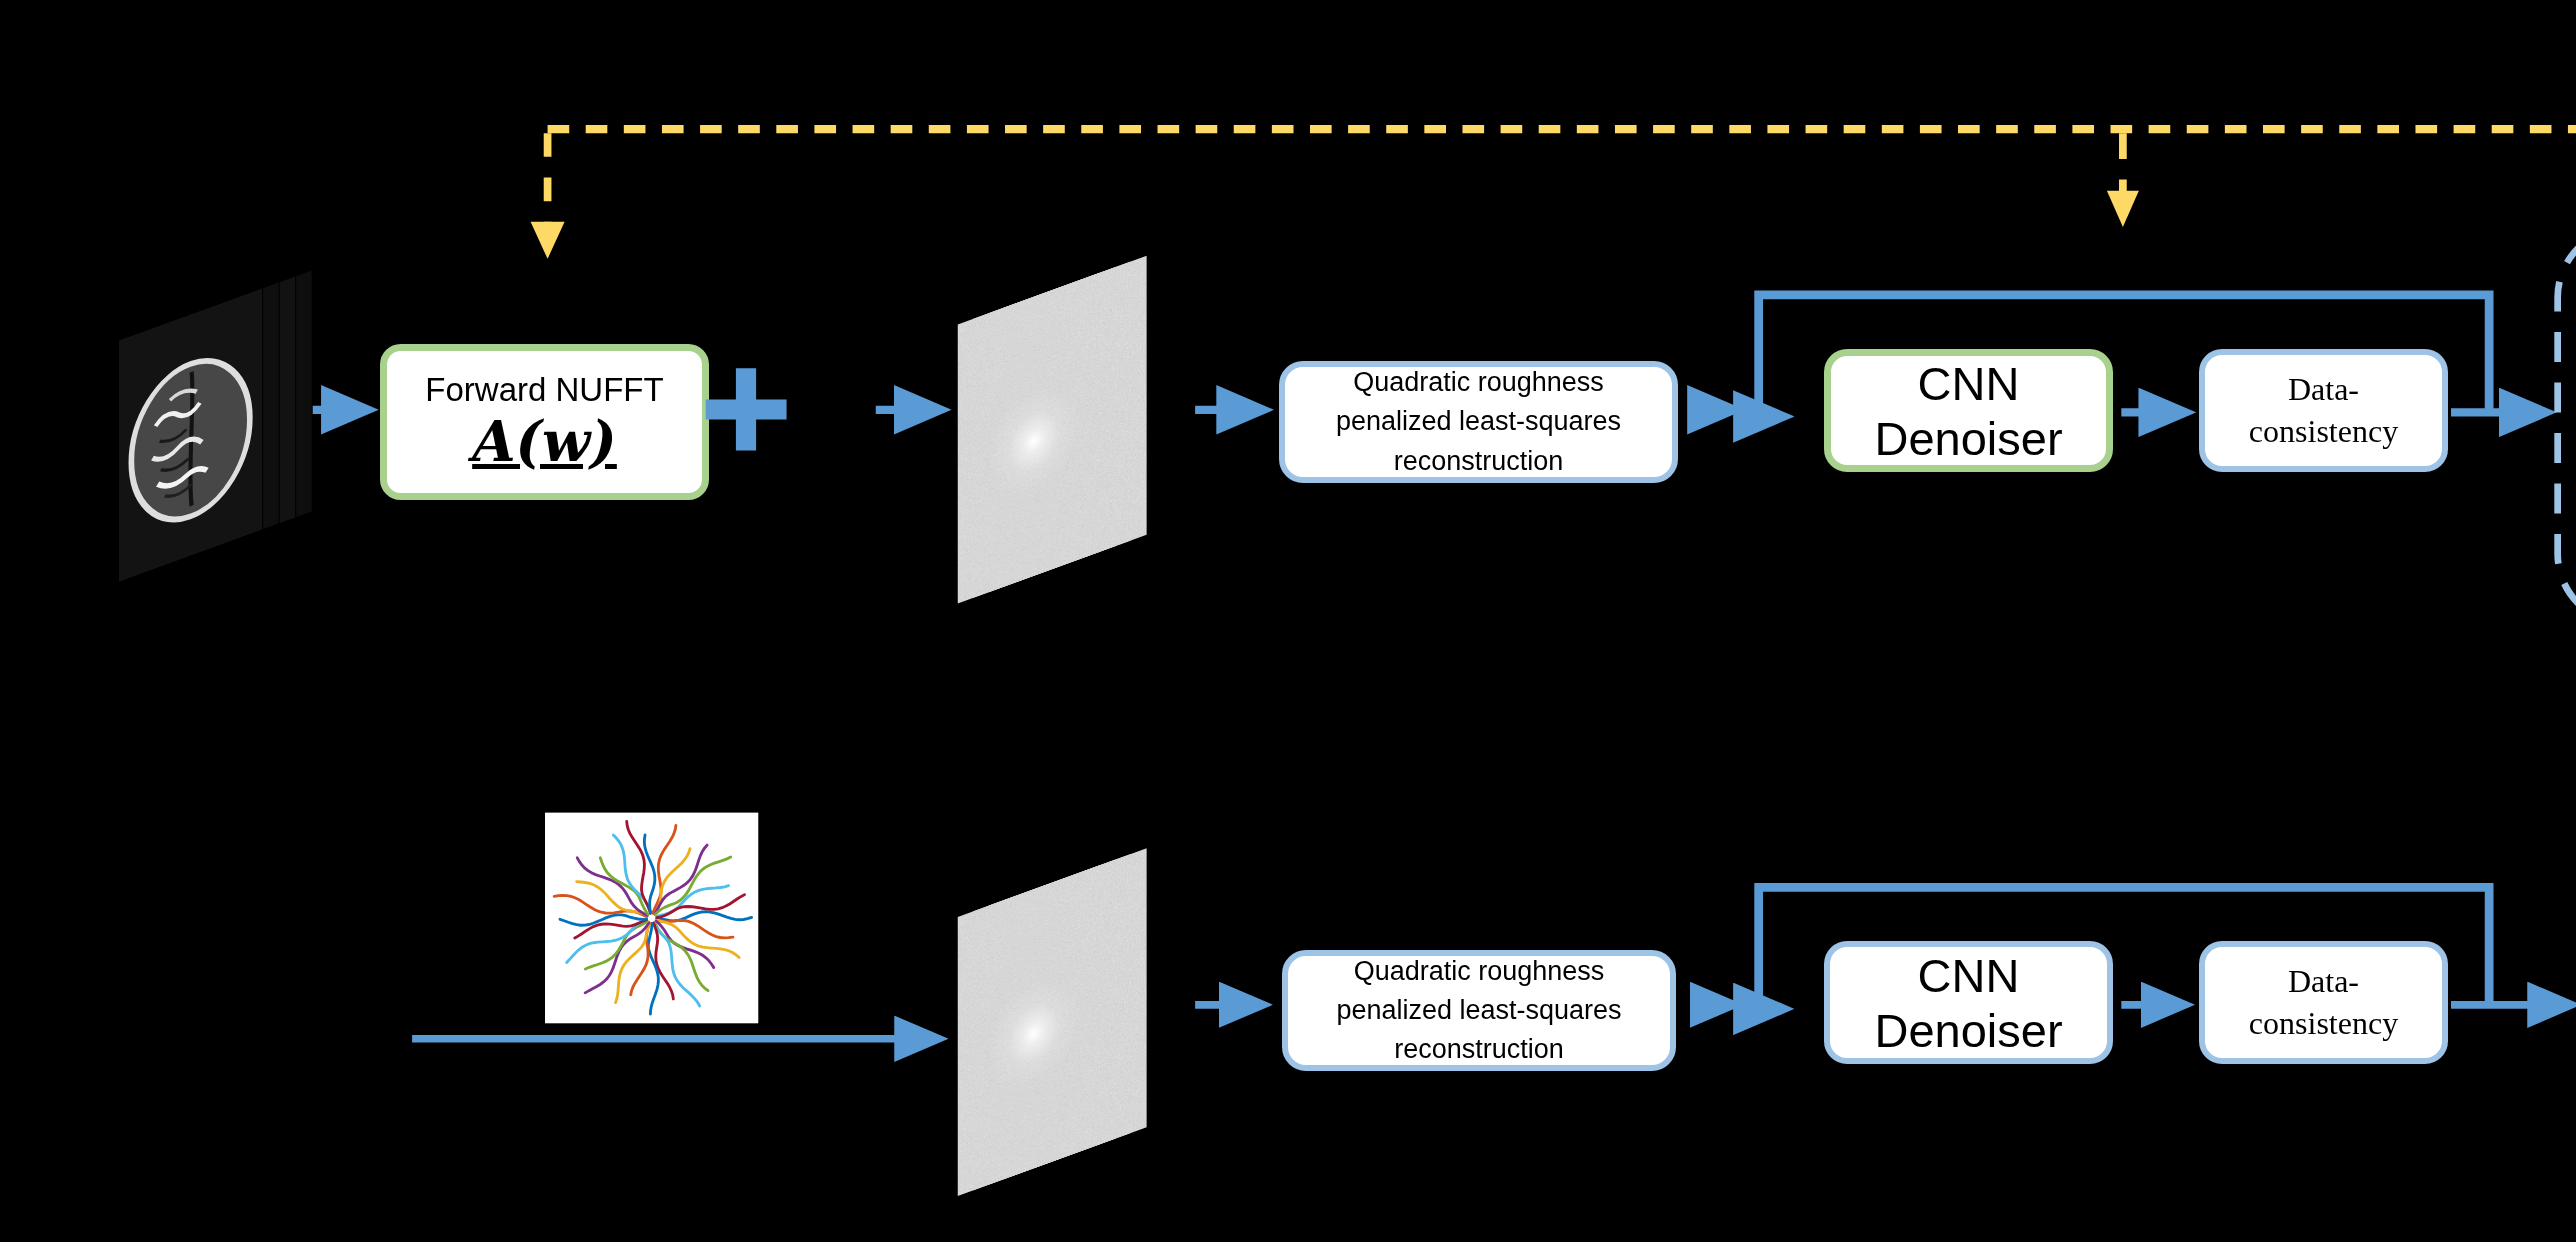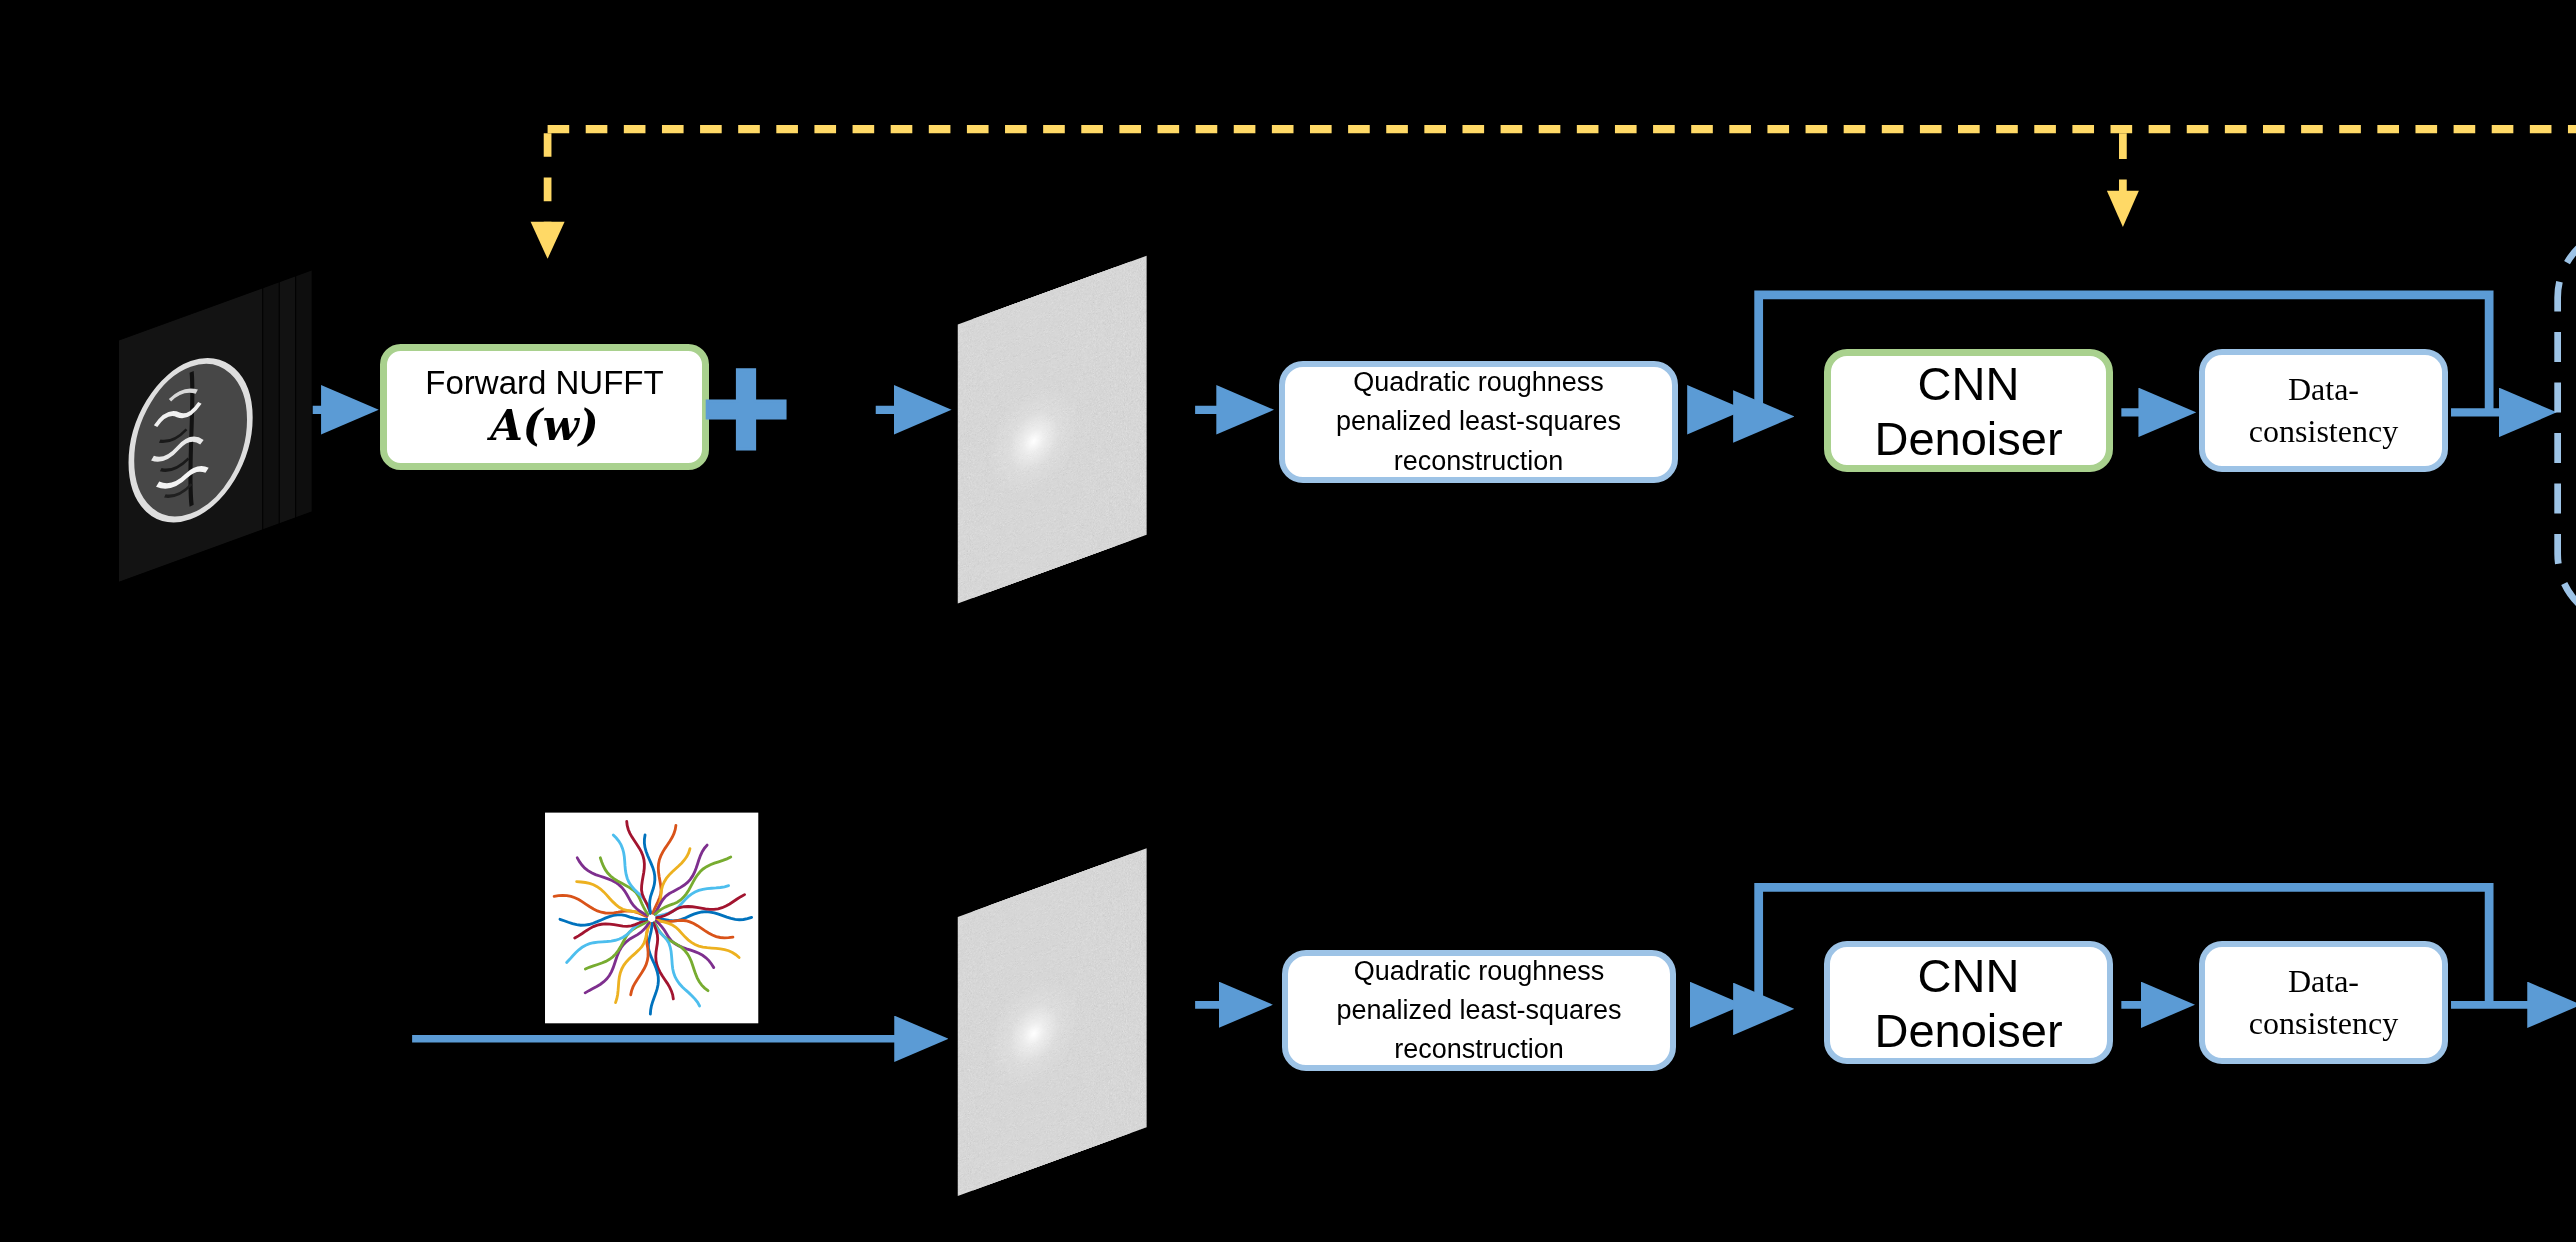--- a/index.html
+++ b/index.html
@@ -6,21 +6,21 @@
   #canvas{position:relative;width:3131px;height:1243px;background:#000;overflow:hidden;
           font-family:"Liberation Sans",sans-serif;}
   #art{position:absolute;left:0;top:0;z-index:1;}
   .pbox{position:absolute;z-index:2;background:#fff;border-style:solid;box-sizing:border-box;
         display:flex;flex-direction:column;align-items:center;justify-content:center;
         text-align:center;color:#000;}
   .b-green{border-color:#A9D18E;}
   .b-blue{border-color:#9DC3E6;align-items:center;}
   .lbl{white-space:pre-line;}
   .nufft-line1{font-size:33px;line-height:1.15;}
-  .nufft-op{font-family:"DejaVu Serif",serif;font-style:italic;font-weight:bold;font-size:42px;line-height:1.15;}
+  .nufft-op{font-family:"DejaVu Serif",serif;font-style:italic;font-weight:bold;font-size:56px;line-height:1.15;text-decoration:underline;}
   .quad-lbl{font-size:27px;line-height:1.45;}
   .cnn-lbl{font-size:47px;}
   .dc-lbl{font-size:32px;line-height:1.3;font-family:Liberation Serif, serif;}
   #plus-op{position:absolute;z-index:2;color:#5B9BD5;font-weight:bold;font-size:155px;
            width:134px;text-align:center;line-height:155px;-webkit-text-stroke:3.1px #5B9BD5;}
 </style>
 </head>
 <body>
 
 <div id="canvas">
@@ -168,21 +168,21 @@
     <rect x="90" y="0" width="250" height="490" fill="#8f8f8f" filter="url(#noiseF)"></rect>
     <rect x="60" y="0" width="250" height="490" fill="#939393" filter="url(#noiseF)"></rect>
     <rect x="30" y="0" width="250" height="490" fill="#909090" filter="url(#noiseF)"></rect>
     <rect x="0" y="0" width="250" height="490" fill="#959595" filter="url(#noiseF)"></rect>
     <ellipse cx="135" cy="255" rx="90" ry="100" fill="url(#glow)"></ellipse>
   </g>
 
   <use href="#brainA" transform="translate(5180,1958)"></use>
 </svg>
 
-<div class="pbox b-green" style="left:380px;top:344px;width:329px;height:126px;border-width:7.7px;border-radius:20.6px;">
+<div class="pbox b-green" style="left:380px;top:344px;width:329px;height:156px;border-width:7.7px;border-radius:20.6px;">
   <div class="nufft-line1">Forward NUFFT</div>
   <div class="nufft-op">A(w)</div>
 </div>
 
 <div id="plus-op" style="left:679px;top:330px;">+</div>
 
 <div class="pbox b-blue" style="left:1279px;top:361px;width:399px;height:122px;border-width:6.7px;border-radius:24px;">
   <div class="lbl quad-lbl">Quadratic roughness
 penalized least-squares
 reconstruction</div>

